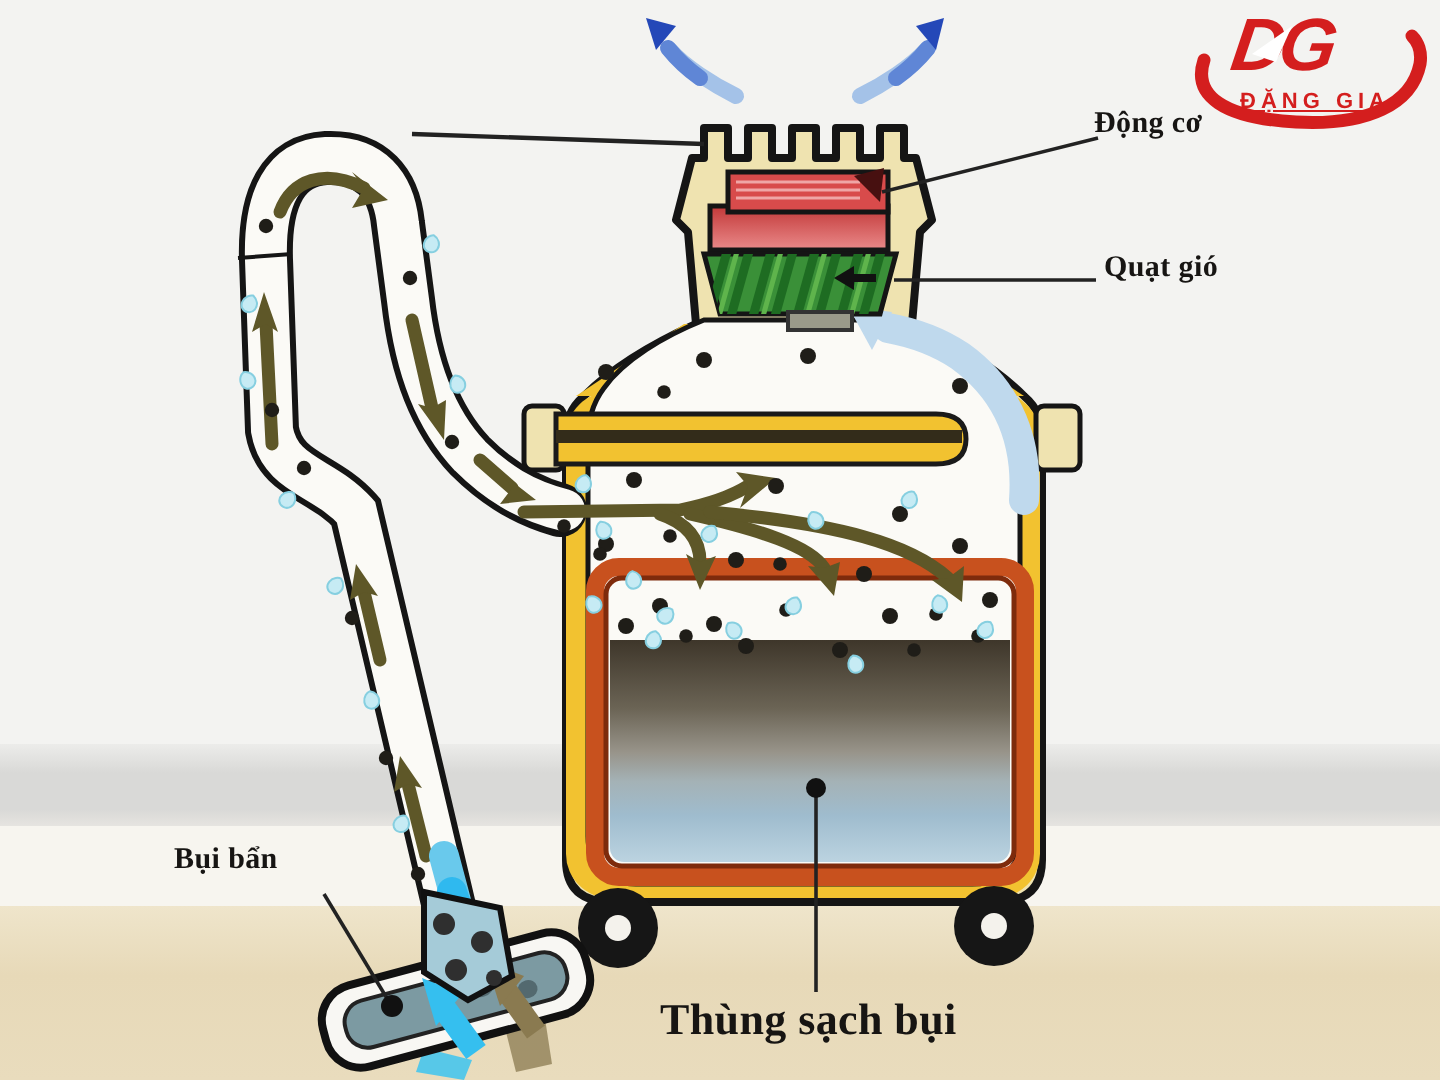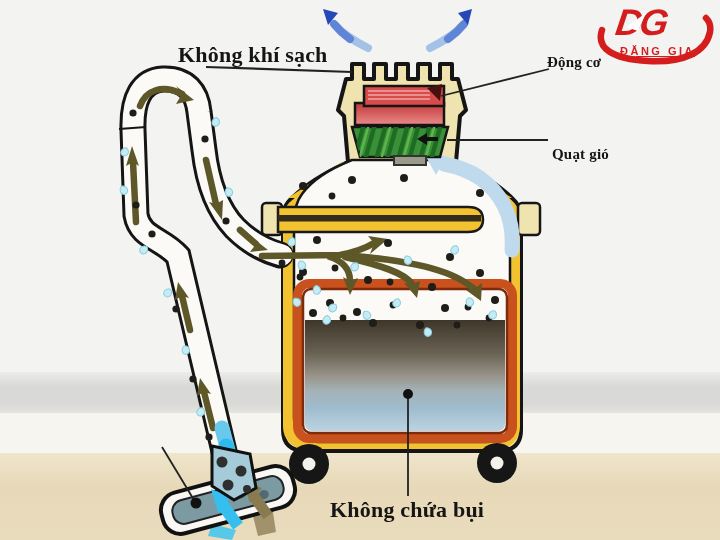--- a/index.html
+++ b/index.html
@@ -7,21 +7,21 @@
          font-family:"Liberation Serif", serif;}
   .band{position:absolute;left:0;width:720px;}
   #wall-shadow{top:372px;height:41px;background:linear-gradient(#ECECEA,#D9D9D7 35%,#D9D9D7 80%,#E6E4E0);}
   #baseboard{top:413px;height:40px;background:#F7F5EF;}
   #floor{top:453px;height:87px;background:linear-gradient(#EFE5CB,#E7D9B8 40%,#E9DCBD);}
   svg.diagram{position:absolute;left:0;top:0;z-index:2;}
   .lbl{position:absolute;z-index:4;font-weight:bold;color:#171513;font-size:15px;white-space:nowrap;
        letter-spacing:.2px;}
   #lbl-clean-air{left:178px;top:42px;font-size:22px;}
   #lbl-motor{left:547px;top:54px;}
-  #lbl-fan{left:552px;top:126px;margin-top:20px;}
+  #lbl-fan{left:552px;top:126px;}
   #lbl-dirt{left:87px;top:422px;}
   #lbl-dust-container{left:330px;top:497px;font-size:22px;}
   .logo{position:absolute;left:596px;top:2px;width:124px;height:68px;z-index:5;}
   .logo .mono{position:absolute;left:20px;top:0px;font-family:"Liberation Sans",sans-serif;
       font-style:italic;font-weight:900;font-size:37px;letter-spacing:-3px;color:#D41E1E;transform:skewX(-8deg);}
   .logo .name{position:absolute;left:24px;top:43px;font-family:"Liberation Sans",sans-serif;
       font-weight:bold;font-size:11px;letter-spacing:2.5px;color:#D41E1E;text-decoration:underline;}
   .logo svg{position:absolute;left:0;top:0;}
 </style>
 </head>
@@ -273,24 +273,24 @@
     <g fill="none" stroke-linecap="round">
       <path d="M368,48 C356,42 342,33 335,25" stroke="#A4C2E8" stroke-width="8"></path>
       <path d="M350,39 C343,34 338,29 334,24" stroke="#5F86D6" stroke-width="8"></path>
       <polygon points="323,9 338,13 328,25" fill="#2448B8" stroke="none"></polygon>
       <path d="M430,48 C442,42 456,33 463,25" stroke="#A4C2E8" stroke-width="8"></path>
       <path d="M448,39 C455,34 460,29 464,24" stroke="#5F86D6" stroke-width="8"></path>
       <polygon points="472,9 458,13 468,25" fill="#2448B8" stroke="none"></polygon>
     </g>
   </svg>
 
-  <div class="lbl" id="lbl-clean-air">Không khí sạch</div>
   <div class="lbl" id="lbl-motor">Động cơ</div>
   <div class="lbl" id="lbl-fan">Quạt gió</div>
-  <div class="lbl" id="lbl-dust-container">Không chứa bụi</div>
+  <div class="lbl" id="lbl-dirt">Bụi bẩn</div>
+  <div class="lbl" id="lbl-dust-container">Thùng sạch bụi</div>
 
   <div class="logo">
     <svg width="124" height="68" viewBox="0 0 124 68">
       <path d="M6,28 C0,46 16,57 52,59 C88,61 110,50 114,30 C115,24 113,19 110,16" fill="none" stroke="#D41E1E" stroke-width="6.5" stroke-linecap="round"></path>
     </svg>
     <span class="mono">DG</span>
     <svg width="124" height="68" viewBox="0 0 124 68" style="pointer-events:none">
       <polygon points="30,25 50,11 42,29" fill="#FFFFFF"></polygon>
     </svg>
     <span class="name">ĐẶNG GIA</span>

